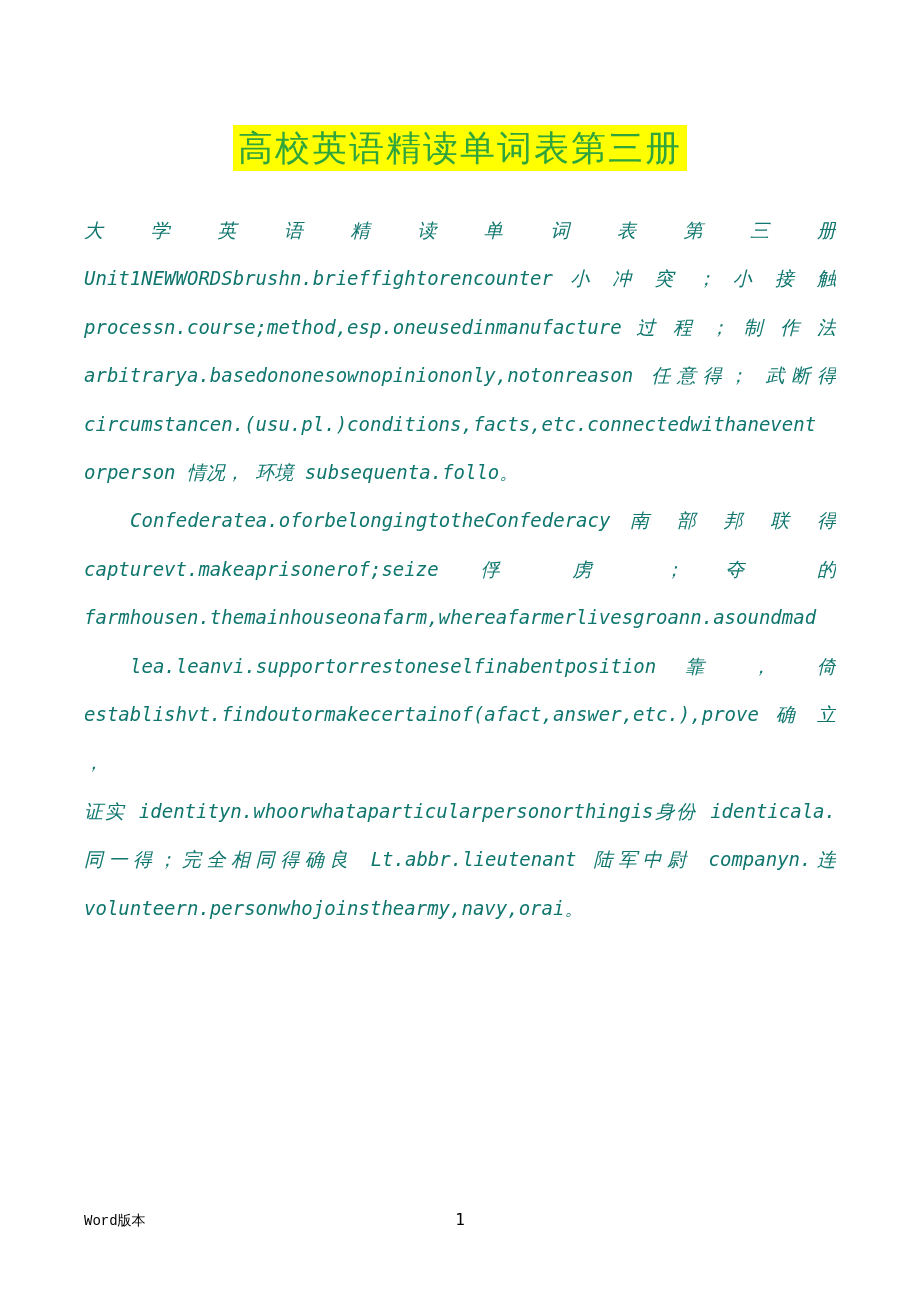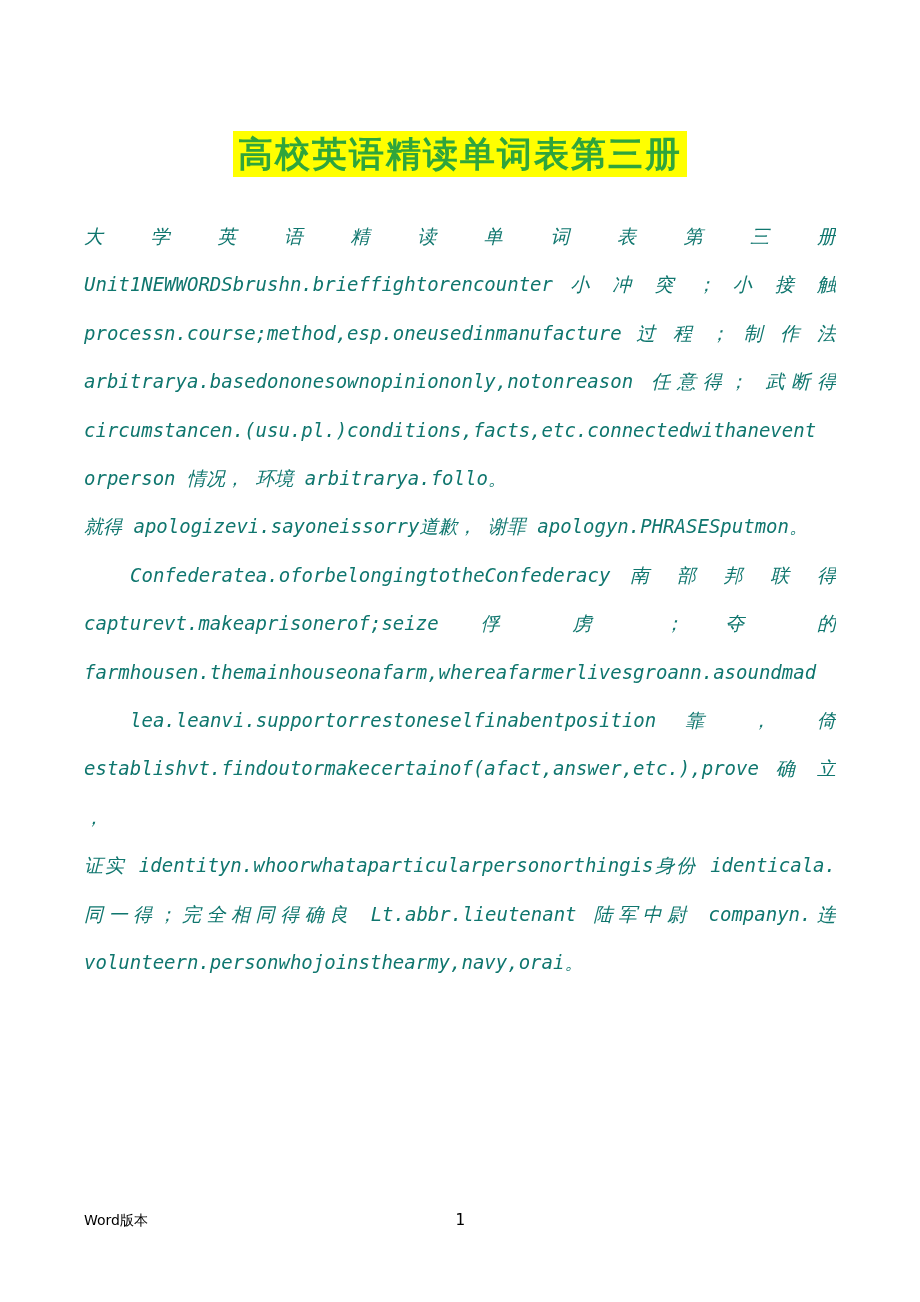--- a/index.html
+++ b/index.html
@@ -10,26 +10,26 @@
   .page {
     position: relative;
     width: 920px;
     height: 1302px;
     background: #ffffff;
     overflow: hidden;
     font-family: "DejaVu Sans Mono", "DejaVu Sans", monospace;
     color: #000000;
   }
   .title {
-    margin: 11px;
+    margin: 5px;
     padding-top: 120px;
     text-align: center;
     font-family: "DejaVu Sans", "Liberation Sans", sans-serif;
     font-size: 35px;
-    font-weight: bold;
+    font-weight: normal;
     letter-spacing: 2px;
   }
   .title .highlight {
     background: #ffff00;
     color: #2fa53c;
     padding: 3px 5px;
   }
   .doc-body {
     margin: 34px 84px 0 84px;
     font-size: 19px;
@@ -53,20 +53,21 @@
     top: 1210px;
     height: 26px;
     font-family: "DejaVu Sans", "Liberation Sans", sans-serif;
     font-size: 14px;
     color: #000000;
   }
   .footer-left {
     position: absolute;
     left: 0;
     top: 2px;
+    font-family: Liberation Mono, monospace;
   }
   .footer-page {
     position: absolute;
     left: 0;
     right: 0;
     top: 0;
     text-align: center;
     font-family: "DejaVu Sans Mono", monospace;
     font-size: 16px;
   }
@@ -77,22 +78,21 @@
 <div class="page" style="background: rgb(255, 255, 255);">
 
   <h1 class="title"><span class="highlight" style="background: rgb(255, 255, 0); color: rgb(47, 165, 60);">高校英语精读单词表第三册</span></h1>
 
   <div class="doc-body" style="color: #0f766e; font-style: italic;">
       <div class="line justify">大 学 英 语 精 读 单 词 表 第 三 册</div>
       <div class="line justify">Unit1NEWWORDSbrushn.brieffightorencounter 小 冲 突 ； 小 接 触</div>
       <div class="line justify">processn.course;method,esp.oneusedinmanufacture 过 程 ； 制 作 法</div>
       <div class="line justify">arbitrarya.basedononesownopiniononly,notonreason 任意得； 武断得</div>
       <div class="line justify">circumstancen.(usu.pl.)conditions,facts,etc.connectedwithanevent</div>
-      <div class="line">orperson 情况， 环境 arbitrarya.follo。</div>
-      <div class="line">就得 apologizevi.sayoneissorry道歉， 谢罪 apologyn.PHRASESputmon。</div>
+      <div class="line">orperson 情况， 环境 subsequenta.follo。</div>
       <div class="line justify indent">Confederatea.oforbelongingtotheConfederacy 南 部 邦 联 得</div>
       <div class="line justify">capturevt.makeaprisonerof;seize 俘 虏 ； 夺 的</div>
       <div class="line justify">farmhousen.themainhouseonafarm,whereafarmerlivesgroann.asoundmad</div>
       <div class="line justify indent">lea.leanvi.supportorrestoneselfinabentposition 靠 ， 倚</div>
       <div class="line justify">establishvt.findoutormakecertainof(afact,answer,etc.),prove 确 立 ，</div>
       <div class="line justify">证实 identityn.whoorwhataparticularpersonorthingis身份 identicala.</div>
       <div class="line justify">同一得；完全相同得确良 Lt.abbr.lieutenant 陆军中尉 companyn.连</div>
       <div class="line">volunteern.personwhojoinsthearmy,navy,orai。</div>
     </div>
 

